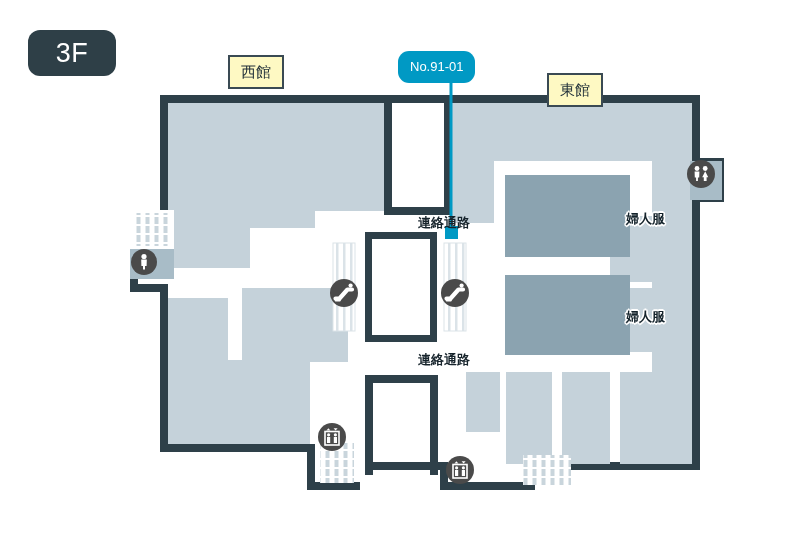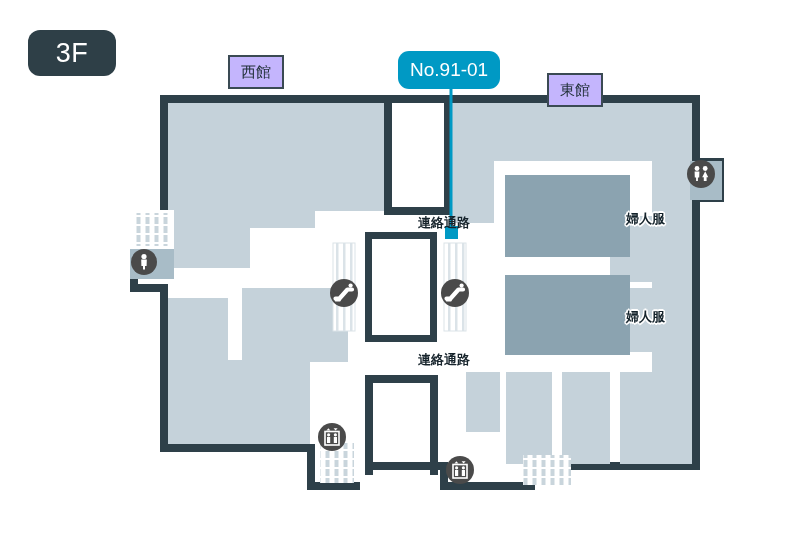--- a/index.html
+++ b/index.html
@@ -38,39 +38,39 @@
   .floor-badge-label {
     color: #ffffff;
     font-size: 27px;
     line-height: 1;
     letter-spacing: 0.5px;
   }
 
   
   .wing-label {
     position: absolute;
-    background: #c4b5fd;
+    background: #fef9c3;
     border: 2px solid #3a4a53;
     color: #22313a;
     font-size: 15px;
     line-height: 1;
     padding: 7px 11px 8px 11px;
     white-space: nowrap;
   }
   .wing-west { left: 228px; top: 55px; }
   .wing-east { left: 547px; top: 73px; }
 
   
   .marker-badge {
     position: absolute;
     left: 398px;
     top: 51px;
     background: #0099c4;
     color: #ffffff;
-    font-size: 19px;
+    font-size: 13px;
     line-height: 1;
     padding: 9px 12px 10px 12px;
     border-radius: 11px;
     white-space: nowrap;
     text-align: center;
   }
 
   
   .map-text {
     position: absolute;

